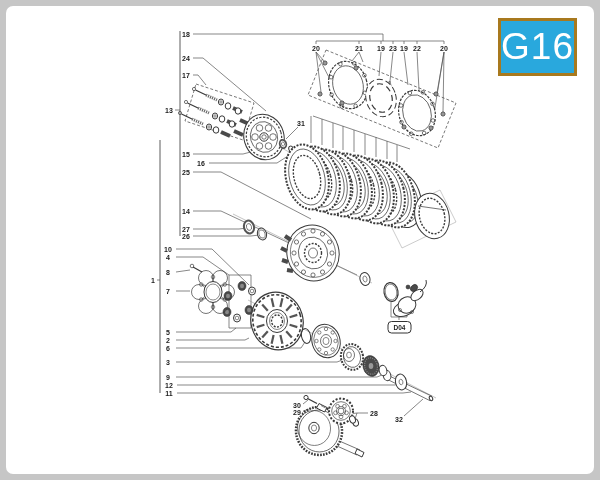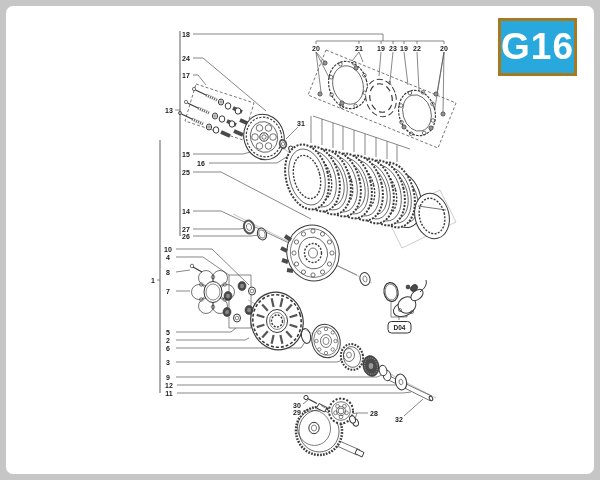--- a/index.html
+++ b/index.html
@@ -461,15 +461,15 @@
       <text x="417" y="50.5" class="callout">22</text>
       <text x="444" y="50.5" class="callout">20</text>
       <text x="301" y="125.5" class="callout">31</text>
       <text x="297" y="407.5" class="callout">30</text>
       <text x="297" y="414.5" class="callout">29</text>
       <text x="374" y="415.5" class="callout">28</text>
       <text x="399" y="421.5" class="callout">32</text>
     </g>
 </svg>
 
-<div class="badge" style="background: rgb(41, 168, 221); border-color: rgb(168, 121, 30); font-weight: bold;">
+<div class="badge" style="background: rgb(41, 168, 221); border-color: rgb(168, 121, 30);">
   <span>G16</span>
 </div>
 
 </body></html>

